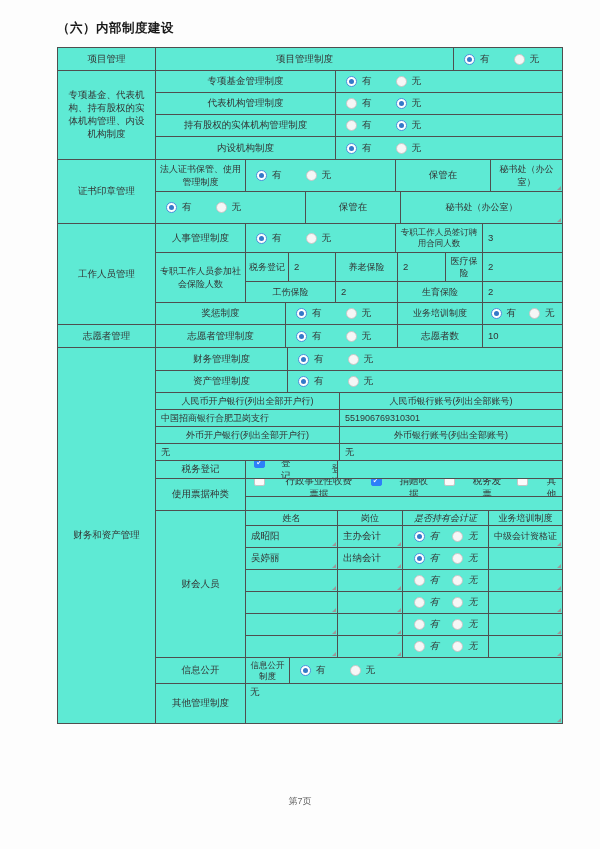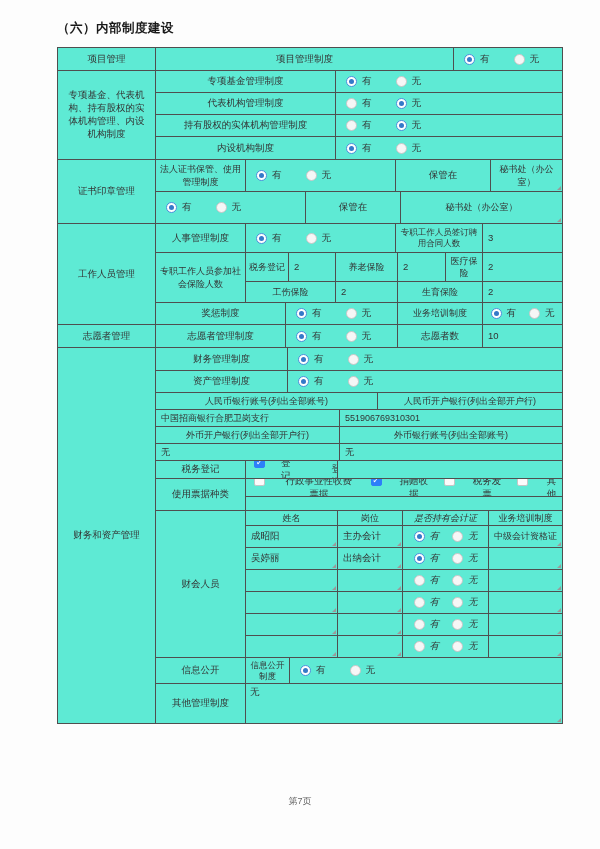--- a/index.html
+++ b/index.html
@@ -268,22 +268,22 @@
                 <span class="radio on"></span>
                 <span class="rl">有</span>
               </span>
               <span class="ro">
                 <span class="radio"></span>
                 <span class="rl">无</span>
               </span>
             </div>
         </div>
         <div class="r h17">
+          <div class="c w184 f9">人民币开户银行(列出全部开户行)</div>
           <div class="c fx f9">人民币银行账号(列出全部账号)</div>
-          <div class="c w184 f9">人民币开户银行(列出全部开户行)</div>
         </div>
         <div class="r h17">
           <div class="c w184 vl f9">中国招商银行合肥卫岗支行</div>
           <div class="c fx vl f9">551906769310301</div>
         </div>
         <div class="r h17">
           <div class="c w184 f9">外币开户银行(列出全部开户行)</div>
           <div class="c fx f9">外币银行账号(列出全部账号)</div>
         </div>
         <div class="r h17">

